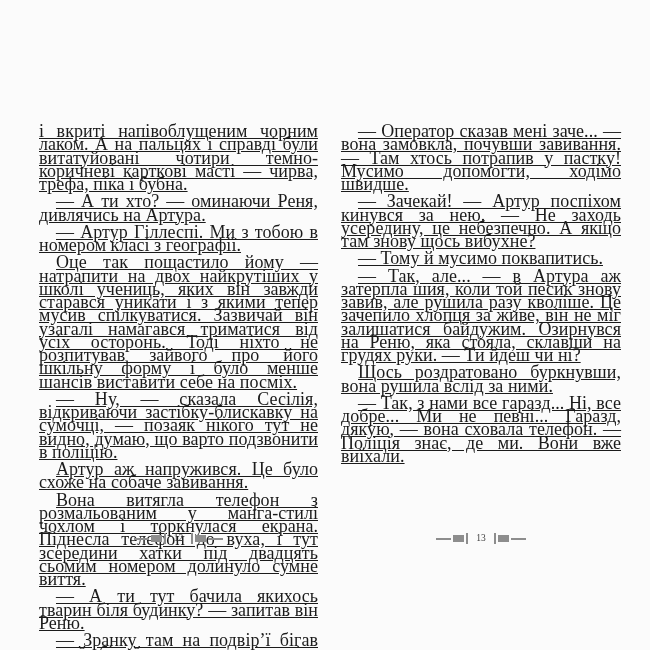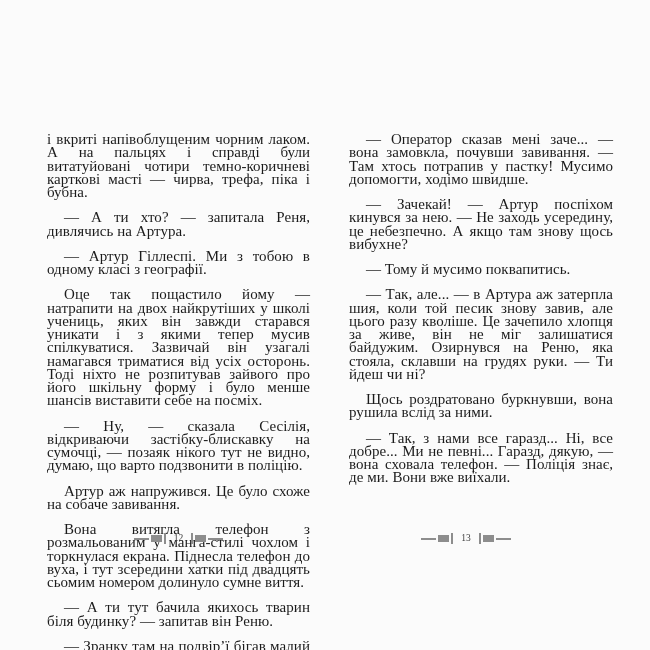--- a/index.html
+++ b/index.html
@@ -19,37 +19,38 @@
     font-family: "Liberation Serif", serif;
     color: var(--text-color, #1b1b1b);
   }
   .page-text {
     position: absolute;
     top: 121px;
   }
   .page-text.left  { left: 35px;  width: 287px; }
   .page-text.right { left: 337px; width: 288px; }
   .para {
-    margin: 12px;
-    font-size: 15px;
+    margin: 4px;
+    font-size: 18px;
     line-height: 13.25px;
     text-align: justify;
     letter-spacing: 0.05px;
+    text-decoration: underline;
   }
   .para.indent { text-indent: 17px; }
   .pagenum-row {
     position: absolute;
     top: 533px;
     display: flex;
     align-items: center;
     justify-content: center;
     gap: 7px;
   }
   .pagenum-row.left  { left: 35px;  width: 287px; }
-  .pagenum-row.right { left: 322px; width: 288px; }
+  .pagenum-row.right { left: 337px; width: 288px; }
   .pagenum {
     font-size: 9.5px;
     color: #3d3d3d;
     line-height: 1;
     padding: 0 1px;
   }
   .orn {
     display: flex;
     align-items: center;
     gap: 2px;
@@ -58,35 +59,35 @@
   .orn-rect { width: 11px; height: 7px;  background: var(--orn-color, #8d8d8d); }
   .orn-bar  { width: 2px;  height: 11px; background: var(--orn-color, #8d8d8d); }
 </style>
 </head>
 <body style="--page-bg: #fbfbfb; --text-color: #1b1b1b; --orn-color: #8d8d8d;">
 
 <div class="spread">
 
   <div class="page-text left">
       <p class="para">і вкриті напівоблущеним чорним лаком. А на пальцях і справді були витатуйовані чотири темно-коричневі карткові масті — чирва, трефа, піка і бубна.</p>
-      <p class="para indent">— А ти хто? — запитала Реня, дивлячись на Артура.</p>
-      <p class="para indent">— Артур Гіллеспі. Ми з тобою в одному класі з географії.</p>
+      <p class="para indent">— А ти хто? — оминаючи Реня, дивлячись на Артура.</p>
+      <p class="para indent">— Артур Гіллеспі. Ми з тобою в номером класі з географії.</p>
       <p class="para indent">Оце так пощастило йому — натрапити на двох найкрутіших у школі учениць, яких він завжди старався уникати і з якими тепер мусив спілкуватися. Зазвичай він узагалі намагався триматися від усіх осторонь. Тоді ніхто не розпитував зайвого про його шкільну форму і було менше шансів виставити себе на посміх.</p>
       <p class="para indent">— Ну, — сказала Сесілія, відкриваючи застібку-блискавку на сумочці, — позаяк нікого тут не видно, думаю, що варто подзвонити в поліцію.</p>
       <p class="para indent">Артур аж напружився. Це було схоже на собаче завивання.</p>
       <p class="para indent">Вона витягла телефон з розмальованим у манга-стилі чохлом і торкнулася екрана. Піднесла телефон до вуха, і тут зсередини хатки під двадцять сьомим номером долинуло сумне виття.</p>
       <p class="para indent">— А ти тут бачила якихось тварин біля будинку? — запитав він Реню.</p>
       <p class="para indent">— Зранку там на подвір’ї бігав малий білий песик, — відповіла вона, насупивши брови. — Я думала, що це якийсь сусідський собака. Гадаєш, його поранило вибухом?</p>
     </div>
 
   <div class="page-text right">
       <p class="para indent">— Оператор сказав мені заче... — вона замовкла, почувши завивання. — Там хтось потрапив у пастку! Мусимо допомогти, ходімо швидше.</p>
       <p class="para indent">— Зачекай! — Артур поспіхом кинувся за нею. — Не заходь усередину, це небезпечно. А якщо там знову щось вибухне?</p>
       <p class="para indent">— Тому й мусимо поквапитись.</p>
-      <p class="para indent">— Так, але... — в Артура аж затерпла шия, коли той песик знову завив, але цього разу кволіше. Це зачепило хлопця за живе, він не міг залишатися байдужим. Озирнувся на Реню, яка стояла, склавши на грудях руки. — Ти йдеш чи ні?</p>
+      <p class="para indent">— Так, але... — в Артура аж затерпла шия, коли той песик знову завив, але рушила разу кволіше. Це зачепило хлопця за живе, він не міг залишатися байдужим. Озирнувся на Реню, яка стояла, склавши на грудях руки. — Ти йдеш чи ні?</p>
       <p class="para indent">Щось роздратовано буркнувши, вона рушила вслід за ними.</p>
       <p class="para indent">— Так, з нами все гаразд... Ні, все добре... Ми не певні... Гаразд, дякую, — вона сховала телефон. — Поліція знає, де ми. Вони вже виїхали.</p>
     </div>
 
   <div class="pagenum-row left">
     <span class="orn">
       <span class="orn-line"></span>
       <span class="orn-rect"></span>
       <span class="orn-bar"></span>
     </span>

